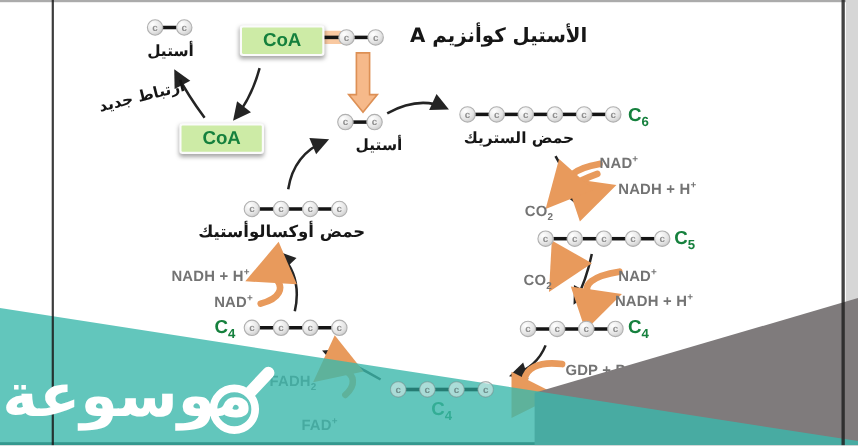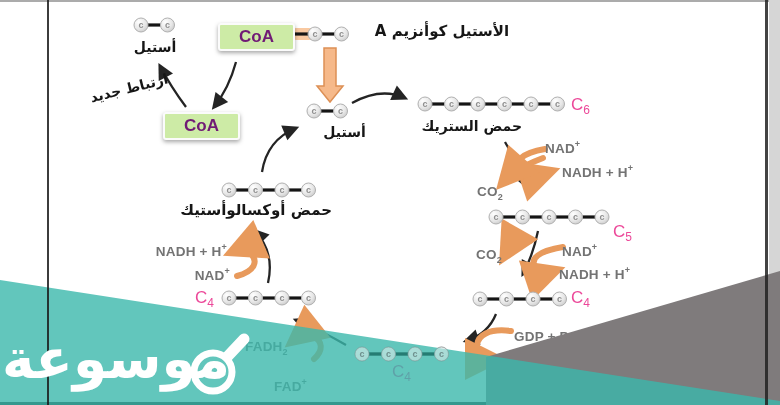--- a/index.html
+++ b/index.html
@@ -14,26 +14,26 @@
   #right-border{left:765px;top:0;width:3px;height:405px;background:#222;opacity:.85;z-index:6;}
   
   #mol-layer{left:0;top:0;z-index:2;}
   #label-layer{left:0;top:0;width:780px;height:405px;z-index:3;pointer-events:none;}
   #overlay-layer{left:0;top:0;z-index:4;}
   #ghost-layer{left:0;top:0;z-index:7;}
   
   .lbl{position:absolute;color:#737373;white-space:nowrap;}
   .chem{font-size:13.5px;font-weight:600;letter-spacing:.2px;}
   .chem sup{font-size:9px;} .chem sub{font-size:9px;}
-  .clabel{font-size:17px;font-weight:normal;color:#ec4899;}
+  .clabel{font-size:17px;font-weight:bold;color:#15803d;}
   .clabel sub{font-size:12px;}
   .ar{font-family:"DejaVu Sans",sans-serif;font-weight:bold;font-size:14px;color:#161616;direction:rtl;}
   .coa-box{position:absolute;width:73px;height:24px;background:#cdeba6;border:2px solid #fbfbfb;
            border-radius:3px;box-shadow:0 2px 4px rgba(0,0,0,.35);text-align:center;
-           font-size:17px;font-weight:bold;color:#701a75;line-height:24px;}
+           font-size:17px;font-weight:bold;color:#15803d;line-height:24px;}
   
   #watermark-text{left:2px;top:329px;z-index:6;color:#ffffff;font-family:"DejaVu Sans",sans-serif;
         font-weight:bold;font-size:55px;line-height:60px;direction:rtl;letter-spacing:0px;}
   #magnifier{left:186px;top:322px;z-index:6;}
 </style>
 </head>
 <body>
 
 <div id="canvas">
 
@@ -191,37 +191,37 @@
           <line x1="289" y1="190" x2="301.5" y2="190" stroke="#151515" stroke-width="3.2"></line>
           <circle cx="282" cy="190" r="7" fill="url(#cg)" stroke="#b0b0b0" stroke-width="1"></circle>
           <text x="282" y="193" text-anchor="middle" font-size="9" font-weight="bold" fill="#8f8f8f" font-family="Liberation Sans, sans-serif">c</text>
           <circle cx="308.5" cy="190" r="7" fill="url(#cg)" stroke="#b0b0b0" stroke-width="1"></circle>
           <text x="308.5" y="193" text-anchor="middle" font-size="9" font-weight="bold" fill="#8f8f8f" font-family="Liberation Sans, sans-serif">c</text>
         </g>
       </g>
   </svg>
 
   <div class="abs" id="label-layer">
-    <div class="lbl ar" style="left:350px;top:22px;width:184px;text-align:center;font-size:15px;">الأستيل كوأنزيم A</div>
+    <div class="lbl ar" style="left:350px;top:22px;width:184px;text-align:right;font-size:18px;">الأستيل كوأنزيم A</div>
 
     <div class="lbl ar" style="left:128px;top:39px;width:54px;text-align:center;">أستيل</div>
 
     <div class="lbl ar" style="left:83px;top:80px;width:92px;text-align:center;transform:rotate(-14deg);">ارتباط جديد</div>
 
     <div class="coa-box" style="left:218px;top:23px;">CoA</div>
     <div class="coa-box" style="left:163px;top:112px;">CoA</div>
 
     <div class="lbl ar" style="left:322px;top:124px;width:45px;text-align:center;">أستيل</div>
 
     <div class="lbl ar" style="left:200px;top:201px;width:132px;text-align:center;font-size:15px;">حمض أوكسالوأستيك</div>
 
     <div class="lbl ar" style="left:438px;top:118px;width:84px;text-align:center;">حمض الستريك</div>
 
     <div class="lbl clabel" style="left:571px;top:95px;"><span>C</span><sub>6</sub></div>
-    <div class="lbl clabel" style="left:613px;top:222px;text-align:center;"><span>C</span><sub>5</sub></div>
+    <div class="lbl clabel" style="left:613px;top:207px;text-align:center;"><span>C</span><sub>5</sub></div>
     <div class="lbl clabel" style="left:571px;top:288px;"><span>C</span><sub>4</sub></div>
     <div class="lbl clabel" style="left:195px;top:288px;"><span>C</span><sub>4</sub></div>
     <div class="lbl clabel" style="left:392px;top:362px;"><span>C</span><sub>4</sub></div>
 
     <div class="lbl chem" style="left:545px;top:139px;"><span>NAD</span><sup>+</sup></div>
     <div class="lbl chem" style="left:562px;top:163px;"><span>NADH + H</span><sup>+</sup></div>
     <div class="lbl chem" style="left:477px;top:184px;"><span>CO</span><sub>2</sub></div>
 
     <div class="lbl chem" style="left:476px;top:247px;"><span>CO</span><sub>2</sub></div>
     <div class="lbl chem" style="left:562px;top:242px;"><span>NAD</span><sup>+</sup></div>

